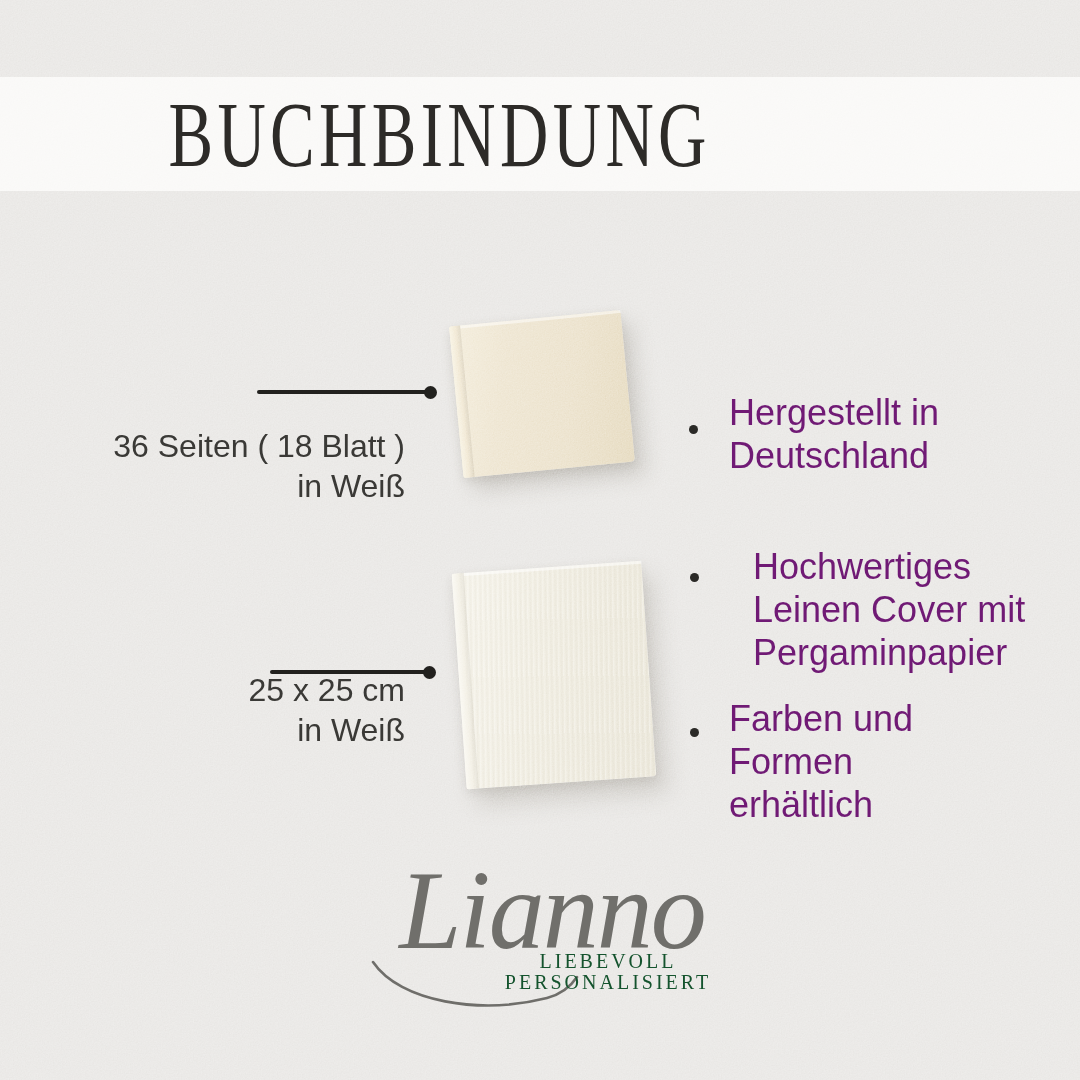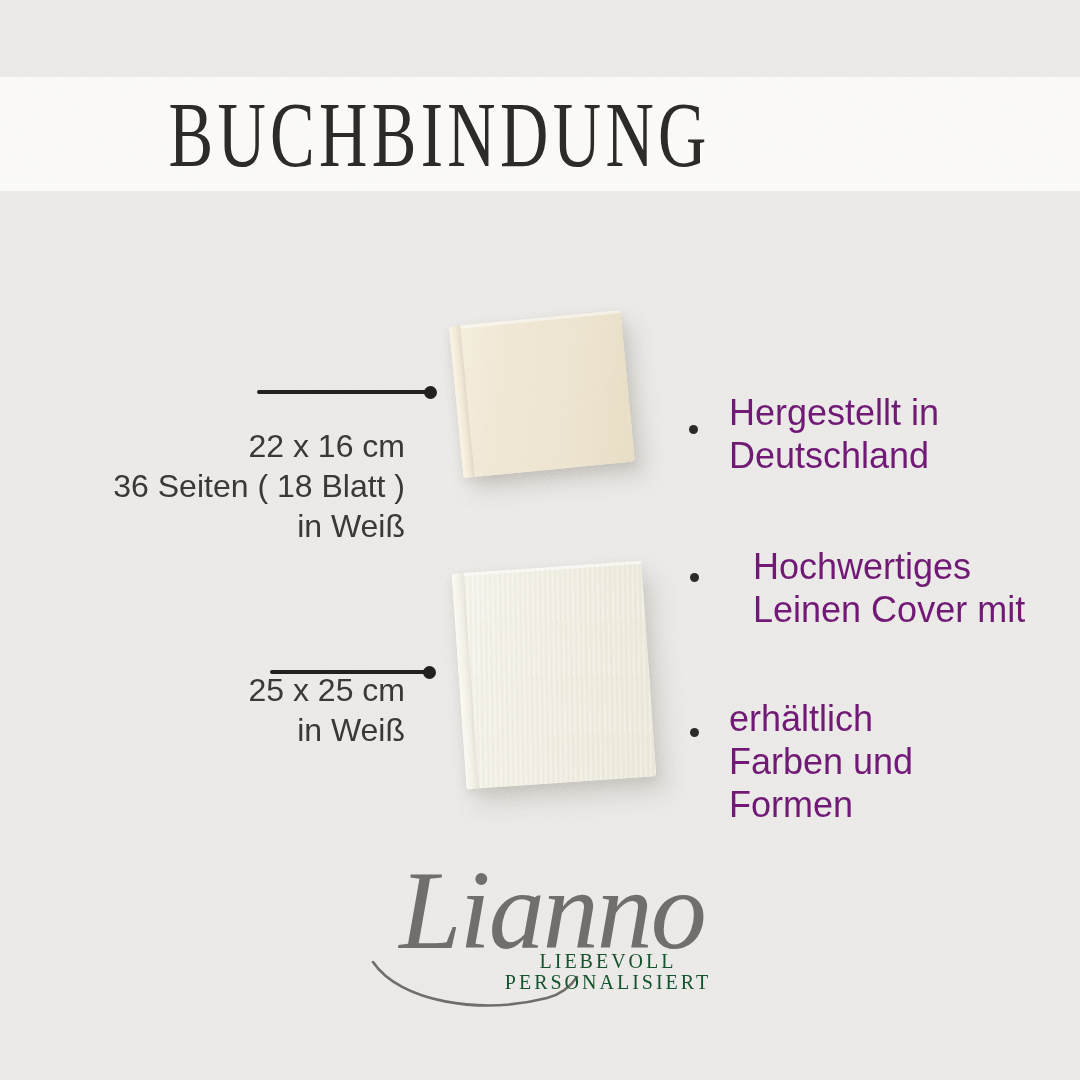--- a/index.html
+++ b/index.html
@@ -112,43 +112,43 @@
 
   <div class="book book1"></div>
   <div class="book book2"></div>
 
   <div class="pline p1"></div>
   <div class="pdot pd1"></div>
   <div class="pline p2"></div>
   <div class="pdot pd2"></div>
 
   <div class="spec spec1">
-    <div>22 x 16 cm</div>
     <div>36 Seiten ( 18 Blatt )</div>
     <div>in Weiß</div>
   </div>
   <div class="spec spec2">
     <div>25 x 25 cm</div>
     <div>in Weiß</div>
   </div>
 
   <div class="fdot fd1"></div>
   <div class="feature f1">
     <div>Hergestellt in</div>
     <div>Deutschland</div>
   </div>
   <div class="fdot fd2"></div>
   <div class="feature f2">
     <div>Hochwertiges</div>
     <div>Leinen Cover mit</div>
+    <div>Pergaminpapier</div>
   </div>
   <div class="fdot fd3"></div>
   <div class="feature f3">
+    <div>Farben und Formen</div>
     <div>erhältlich</div>
-    <div>Farben und Formen</div>
   </div>
 
   <div class="wordmark">Lianno</div>
   <svg class="swash" width="300" height="100" viewBox="0 0 300 100" aria-hidden="true">
     <path d="M18,32 C45,72 125,85 192,68 C207,64 216,56 222,47" fill="none" stroke="#6f6e6a" stroke-width="2.6" stroke-linecap="round"></path>
   </svg>
   <div class="tagline">
     <div>LIEBEVOLL</div>
     <div>PERSONALISIERT</div>
   </div>

